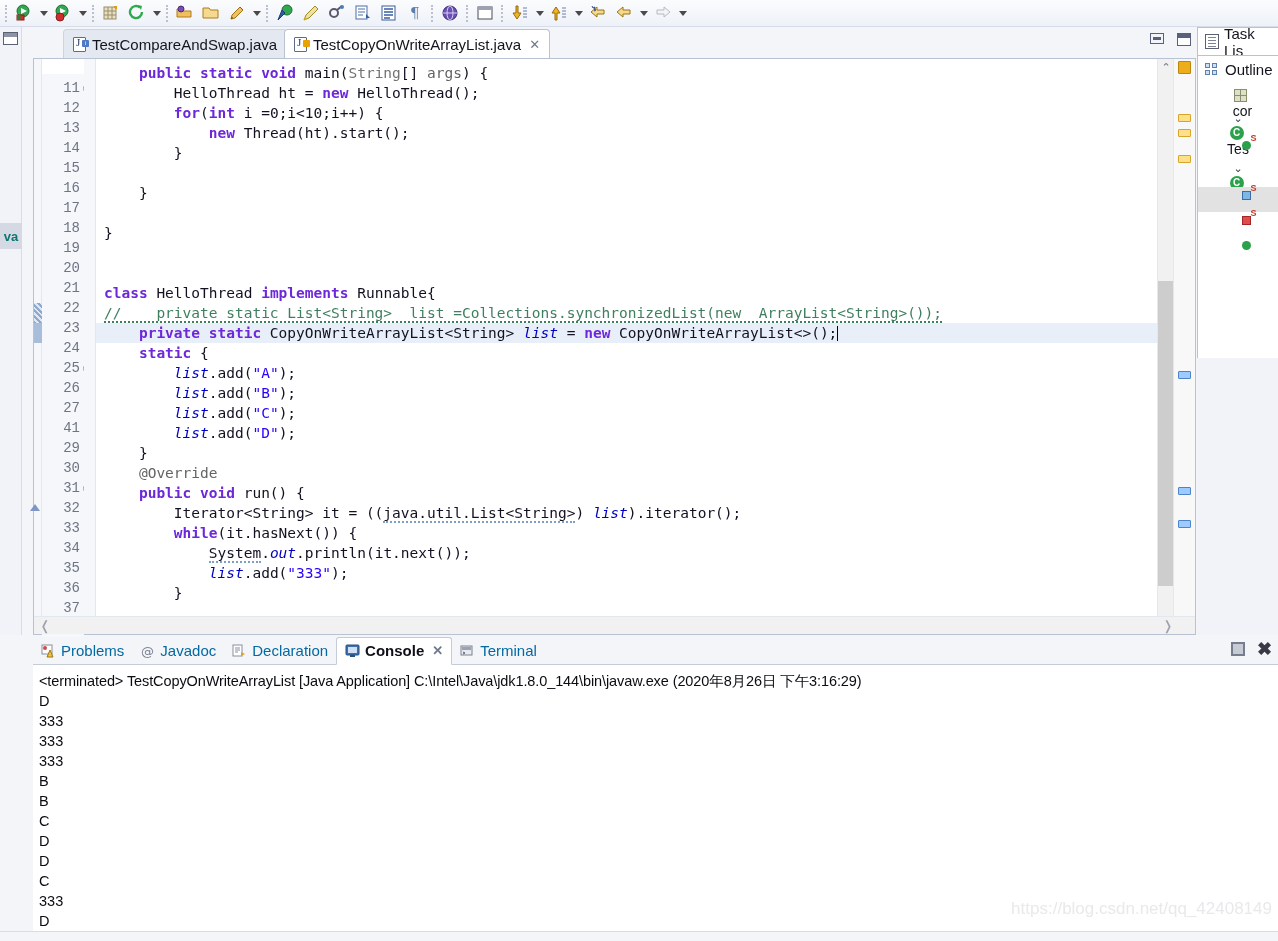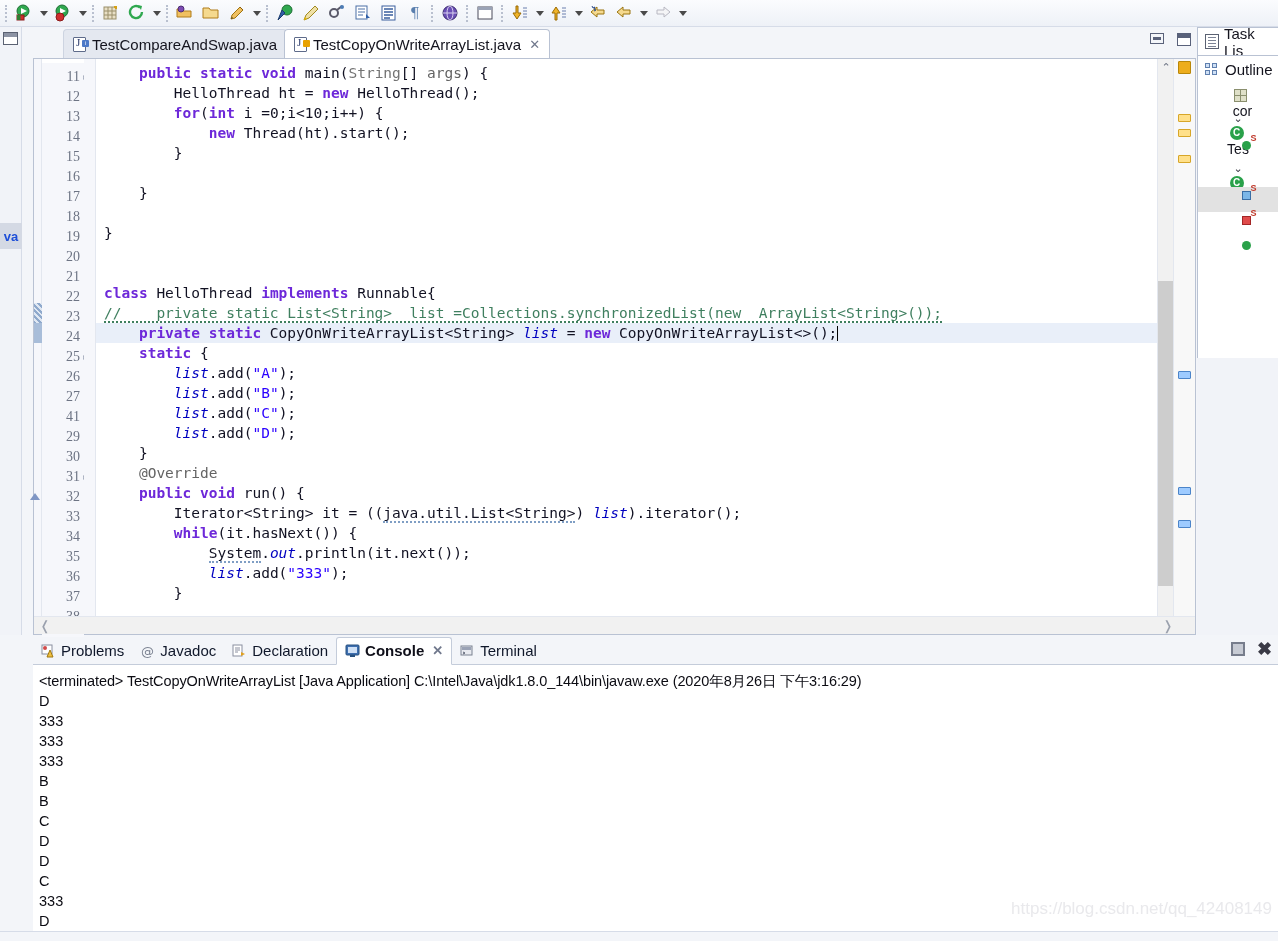--- a/index.html
+++ b/index.html
@@ -45,21 +45,21 @@
   .left-min-icon {
     position: absolute; left: 3px; top: 5px; width: 15px; height: 13px;
     border: 1px solid #5a6172; background: #fff;
   }
   .left-min-icon::before {
     content: ""; position: absolute; left: 0; top: 0; right: 0; height: 4px;
     background: #8c93a4;
   }
   .left-vtab {
     position: absolute; left: 0px; top: 196px; width: 22px; height: 26px;
-    background: #d4d9e4; color: #1d4ed8; font-size: 13px;
+    background: #d4d9e4; color: #0f766e; font-size: 13px;
     display: flex; align-items: center; justify-content: center; font-weight: 600;
   }
 
   
   .editor-wrap {
     position: absolute; left: 33px; top: 27px; width: 1163px; height: 608px;
   }
   .tabbar { position: absolute; left: 0; top: 2px; width: 100%; height: 30px; }
   .etab {
     position: absolute; top: 0; height: 30px;
@@ -107,22 +107,22 @@
   }
   .gutter-change {
     position: absolute; left: 0; top: 0; width: 8px; height: 100%;
     background: #f6f7fb; border-right: 1px solid #e3e7ef;
   }
   .chgbar { position: absolute; left: 0; width: 8px; height: 20px; background: #a8bdd9; }
   .chgbar.striped {
     background: repeating-linear-gradient(45deg, #8fa9cc 0 2px, #dfe7f2 2px 4px);
   }
   .linenums {
-    position: absolute; left: 8px; top: 4px; width: 42px; height: 100%;
-    background: #f6f7fb; color: #6d7484; font-family: Liberation Serif, serif;
+    position: absolute; left: 8px; top: 15px; width: 42px; height: 100%;
+    background: #f6f7fb; color: #6d7484; font-family: Liberation Mono, monospace;
     font-size: 14px; text-align: right; padding-top: 4px;
   }
   .ln { height: 20px; line-height: 20px; padding-right: 4px; position: relative; }
   .fold {
     position: absolute; right: -10px; top: 5px; width: 11px; height: 11px;
     border: 1px solid #9aa2b5; border-radius: 50%; background: #fff;
   }
   .fold::after {
     content: ""; position: absolute; left: 2px; top: 4px; width: 5px; height: 1px; background: #6d7484;
   }
@@ -234,21 +234,21 @@
   
   .console-wrap {
     position: absolute; left: 33px; top: 637px; width: 1245px; height: 304px;
     background: #ffffff;
   }
   .console-tabs {
     position: relative; height: 28px; display: flex; align-items: center;
     background: #f3f5f9; border-bottom: 1px solid #c4ccda;
   }
   .ctab { display: flex; align-items: center; height: 28px; padding: 0 8px;
-    font-size: 15px; color: #0f172a; }
+    font-size: 15px; color: #0369a1; }
   .ctab.active { color: #0f0f19; font-weight: bold; background: #ffffff;
     border: 1px solid #c4ccda; border-bottom: 1px solid #ffffff; border-radius: 3px 3px 0 0; }
   .ctab .cicon { width: 15px; height: 14px; margin-right: 5px; position: relative; flex: none; }
   .console-btns { position: absolute; right: 6px; top: 5px; display: flex; gap: 12px; align-items: center; }
   .cb-min { width: 14px; height: 14px; border: 2px solid #777d8c; background: #c7cbd4; }
   .cb-close { font-size: 18px; color: #3a3a46; font-weight: bold; line-height: 14px; }
   .console-body {
     position: absolute; left: 0; top: 28px; width: 100%; bottom: 0;
     background: #ffffff; padding: 6px 0 0 6px; overflow: hidden;
   }

